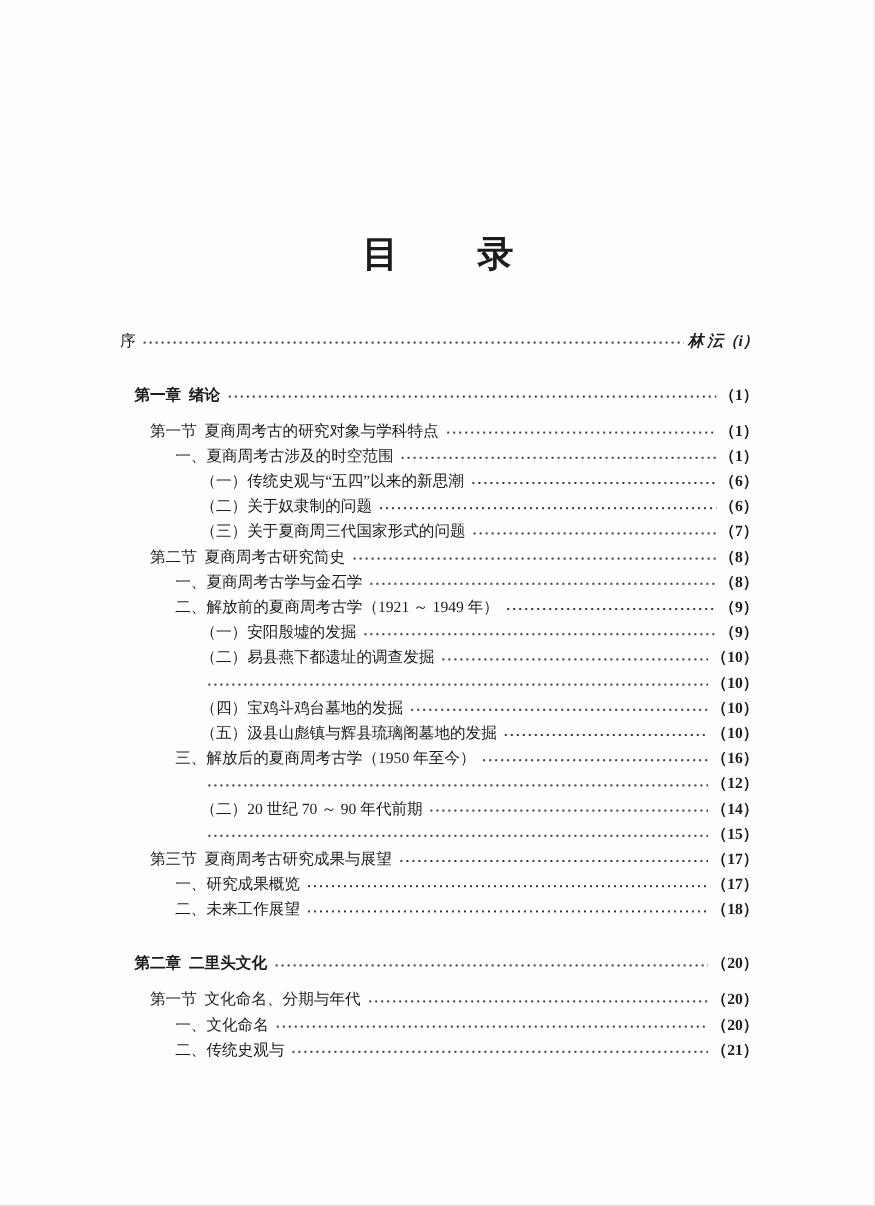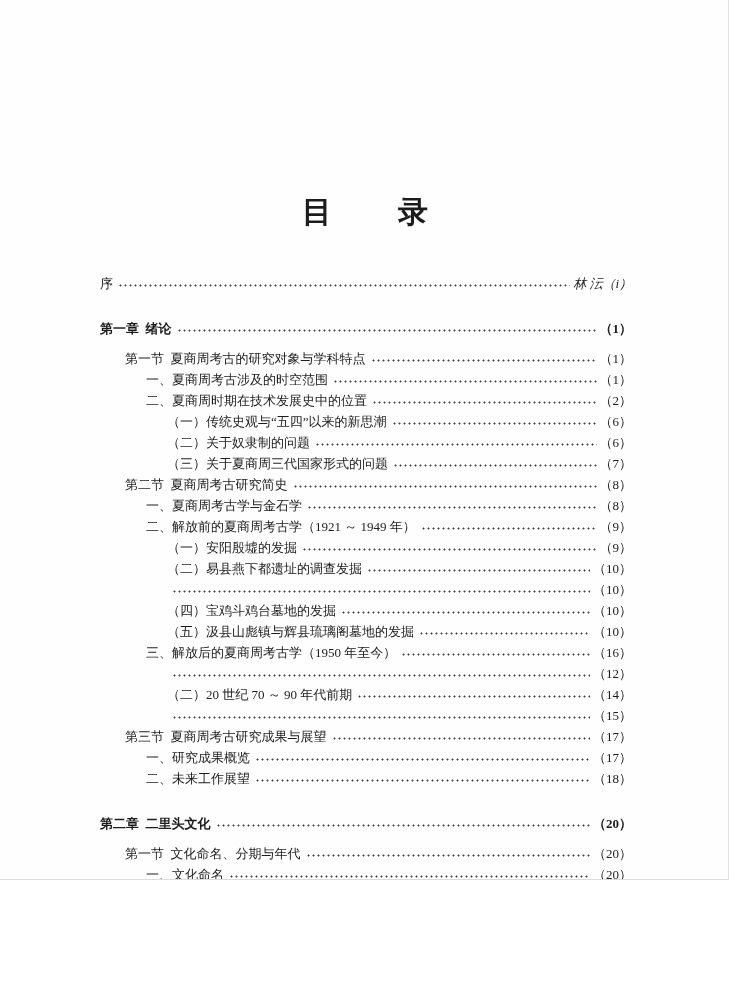--- a/index.html
+++ b/index.html
@@ -3,21 +3,21 @@
 <meta charset="utf-8">
 <style>
   html, body {
     margin: 0;
     padding: 0;
     background: #ffffff;
   }
   .scan-page {
     position: relative;
     width: 729px;
-    height: 880px;
+    height: 1005px;
     background: #fefefe;
     border-right: 1px solid #e2e2e2;
     border-bottom: 1px solid #dcdcdc;
     box-sizing: border-box;
     overflow: hidden;
     font-family: "Liberation Serif", "DejaVu Serif", serif;
     color: #1c1c1c;
   }
   .content {
     position: absolute;
@@ -50,30 +50,31 @@
     flex: 1 1 auto;
     align-self: stretch;
     margin: 0 3px 0 4px;
     background-image: radial-gradient(circle, #3c3c3c 0.9px, rgba(0,0,0,0) 1.1px);
     background-size: 5px 5px;
     background-repeat: repeat-x;
     background-position: 1px 62%;
   }
   .toc-row .page {
     flex: 0 0 auto;
+    font-weight: bold;
   }
   .toc-row.bold {
     font-weight: 700;
   }
   .toc-row.level-0 { padding-left: 0; }
   .toc-row.level-1 { padding-left: 25px; justify-content: flex-end; }
   .toc-row.level-2 { padding-left: 46px; }
   .toc-row.level-3 { padding-left: 67px; }
   .toc-row.gap-1 { margin-top: 9px; }
-  .toc-row.gap-2 { margin-top: 24px; }
+  .toc-row.gap-2 { margin-top: 24px; margin-left: 12px; }
   .page.author {
     font-style: italic;
   }
 </style>
 </head>
 <body>
 
 <div class="scan-page">
   <div class="content">
     <h1 class="toc-title">目　　录</h1>
@@ -91,25 +92,20 @@
         <div class="toc-row level-1 gap-1">
     <span class="label">第一节  夏商周考古的研究对象与学科特点</span>
     <span class="leader"></span>
     <span class="page">（1）</span>
   </div>
         <div class="toc-row level-2">
     <span class="label">一、夏商周考古涉及的时空范围</span>
     <span class="leader"></span>
     <span class="page">（1）</span>
   </div>
-        <div class="toc-row level-2">
-    <span class="label">二、夏商周时期在技术发展史中的位置</span>
-    <span class="leader"></span>
-    <span class="page">（2）</span>
-  </div>
         <div class="toc-row level-3">
     <span class="label">（一）传统史观与“五四”以来的新思潮</span>
     <span class="leader"></span>
     <span class="page">（6）</span>
   </div>
         <div class="toc-row level-3">
     <span class="label">（二）关于奴隶制的问题</span>
     <span class="leader"></span>
     <span class="page">（6）</span>
   </div>

